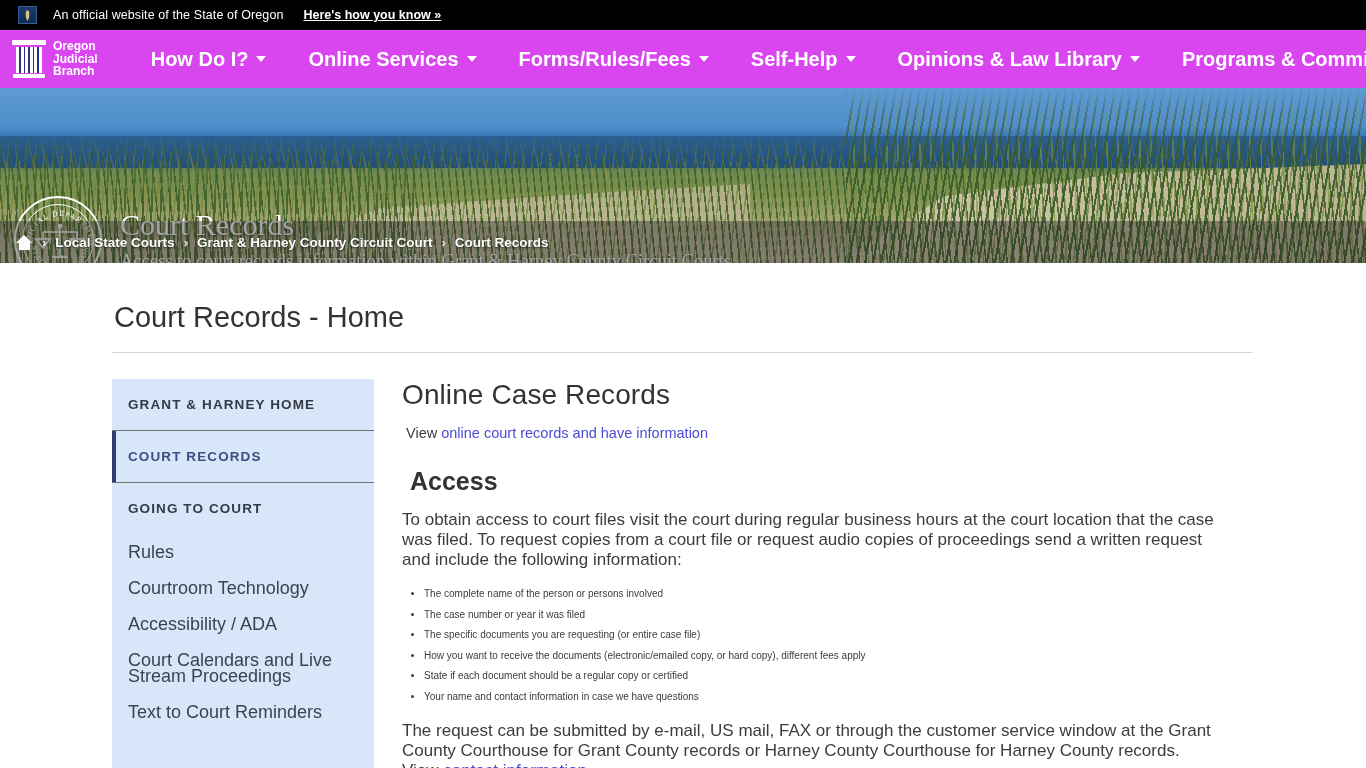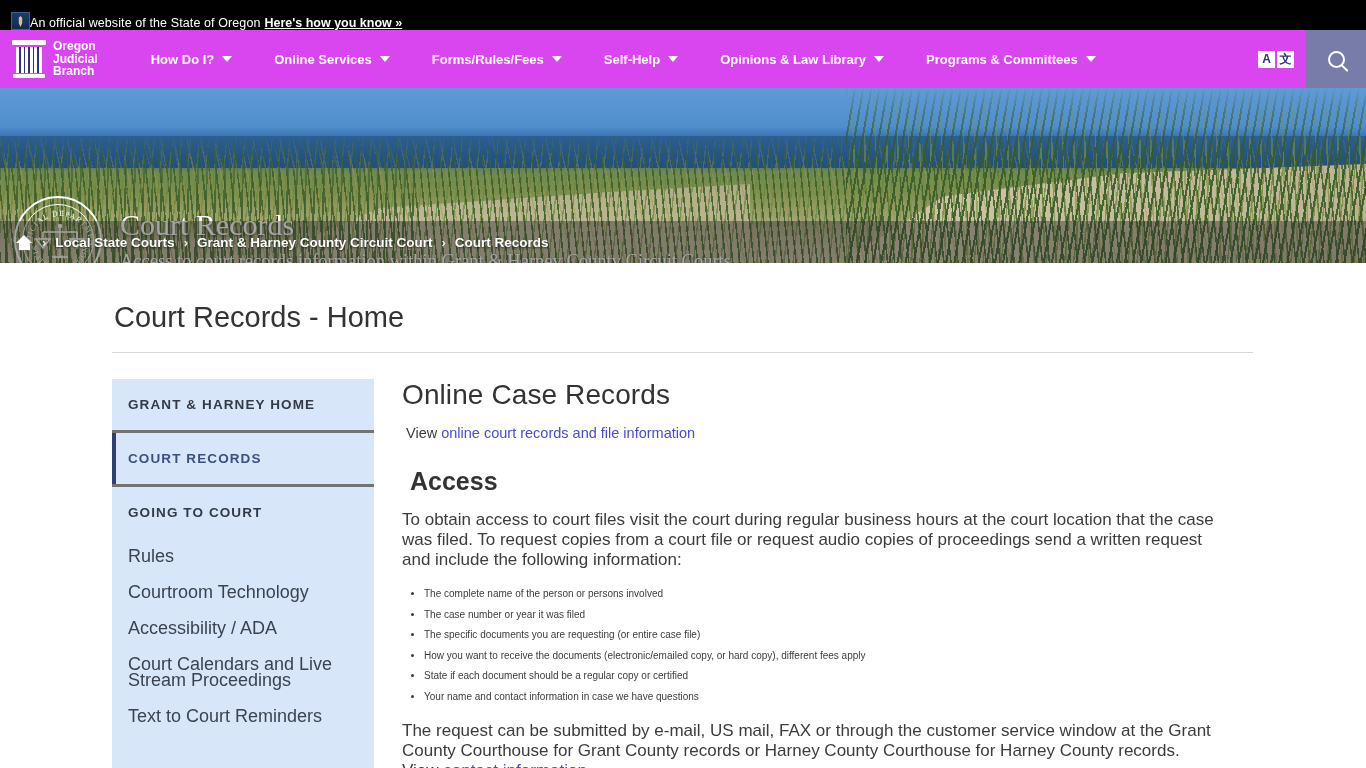--- a/index.html
+++ b/index.html
@@ -9,23 +9,23 @@
     overflow: hidden;
     background: #ffffff;
     font-family: "Liberation Sans", sans-serif;
   }
 
   
   .gov-banner {
     height: 30px;
     background: #000000;
     display: flex;
-    align-items: flex-end;
-    padding-left: 11px;
-    gap: 0;
+    align-items: center;
+    padding-left: 18px;
+    gap: 16px;
   }
   .gov-seal {
     width: 19px; height: 18px;
     background: linear-gradient(#1b3a6b, #122a52);
     border: 1px solid #3a5f96;
     position: relative;
     flex: none;
   }
   .gov-seal::after {
     content: "";
@@ -95,21 +95,21 @@
     line-height: 12.6px;
   }
   .nav-items {
     display: flex;
     align-items: center;
     gap: 0;
     margin-left: 22px;
   }
   .nav-item {
     color: #ffffff;
-    font-size: 13px;
+    font-size: 20px;
     font-weight: bold;
     padding: 0 21px;
     height: 58px;
     display: flex;
     align-items: center;
     gap: 8px;
     cursor: pointer;
     white-space: nowrap;
   }
   .caret {
@@ -362,21 +362,21 @@
   }
 
   
   .sidebar {
     width: 262px;
     flex: none;
     background: #d7e7f9;
     padding-bottom: 10px;
   }
   .side-section {
-    border-bottom: 3px solid #737373;
+    border-bottom: 1px solid #737373;
   }
   .side-heading {
     font-size: 13.5px;
     font-weight: bold;
     letter-spacing: 1.1px;
     color: #333a45;
     padding: 18px 16px 18px 16px;
     cursor: pointer;
   }
   .side-heading.active {
@@ -573,21 +573,21 @@
         <a class="side-link">Rules</a>
         <a class="side-link">Courtroom Technology</a>
         <a class="side-link">Accessibility / ADA</a>
         <a class="side-link">Court Calendars and Live Stream Proceedings</a>
         <a class="side-link">Text to Court Reminders</a>
       </div>
     </div>
 
     <div class="content">
       <h2 class="h-online">Online Case Records</h2>
-      <p class="lead-line"><span>View </span><a class="inline">online court records and file information</a></p>
+      <p class="lead-line"><span>View </span><a class="inline">online court records and have information</a></p>
 
       <h2 class="h-sec">Access</h2>
       <p class="para">To obtain access to court files visit the court during regular business hours at the court location that the case was filed.  To request copies from a court file or request audio copies of proceedings send a written request and include the following information:</p>
 
       <ul class="bullets">
         <li>The complete name of the person or persons involved</li>
         <li>The case number or year it was filed</li>
         <li>The specific documents you are requesting (or entire case file)</li>
         <li>How you want to receive the documents (electronic/emailed copy, or hard copy), different fees apply</li>
         <li>State if each document should be a regular copy or certified</li>

